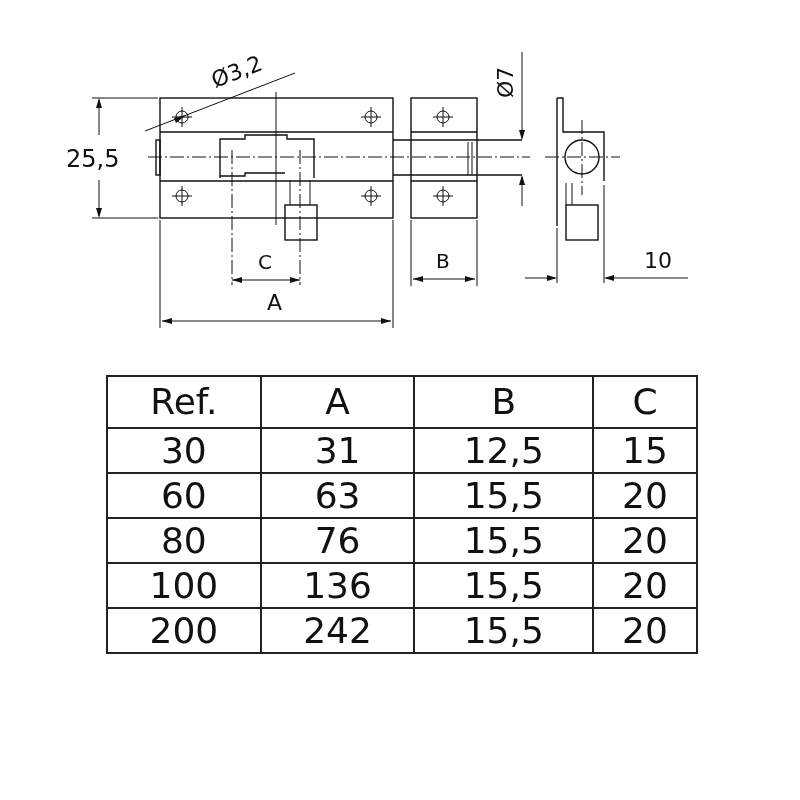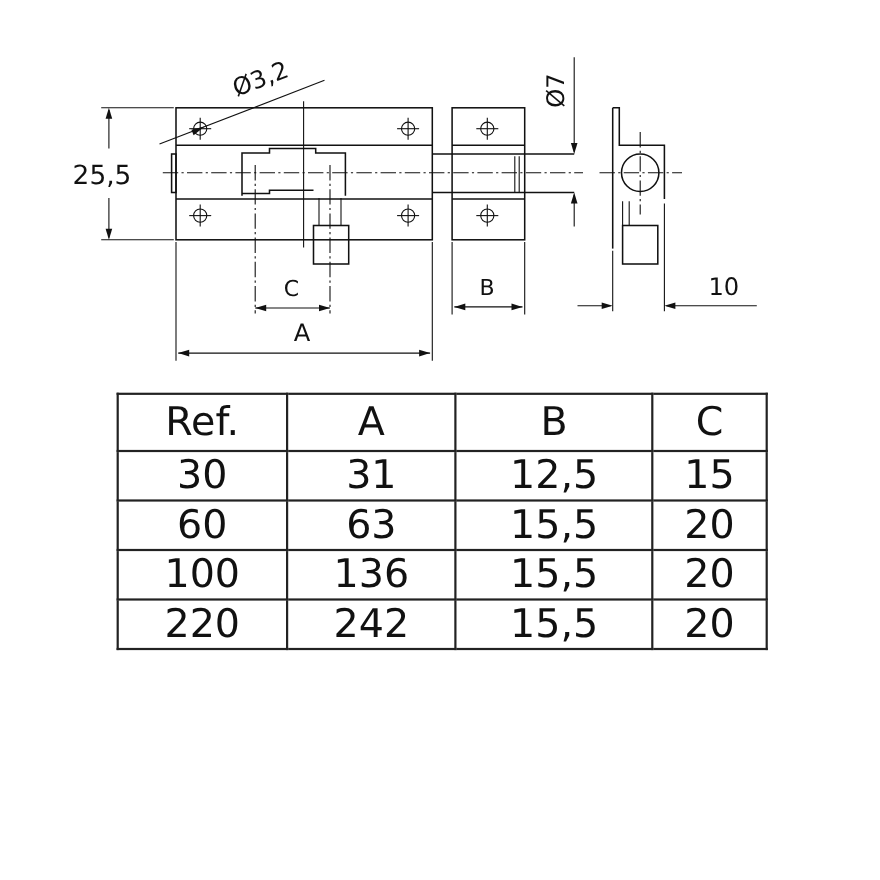--- a/index.html
+++ b/index.html
@@ -3,21 +3,21 @@
   <meta charset="utf-8">
   <style>
     html, body { margin: 0; padding: 0; background: #ffffff; }
     body { width: 800px; height: 800px; position: relative; overflow: hidden; font-family: "DejaVu Sans", sans-serif; color: #111; }
     #drawing { position: absolute; left: 0; top: 0; width: 800px; height: 360px; }
     #drawing text { font-family: "DejaVu Sans", sans-serif; fill: #111; }
     .ln { stroke: #111; stroke-width: 1.4; fill: none; }
     .thin { stroke: #111; stroke-width: 1; fill: none; }
     .ctr { stroke: #111; stroke-width: 1; stroke-dasharray: 14 3 2 3; fill: none; }
     .arrow { fill: #111; stroke: none; }
-    table.dims { position: absolute; left: 106px; top: 357px; width: 592px; border-collapse: collapse; }
+    table.dims { position: absolute; left: 106px; top: 375px; width: 592px; border-collapse: collapse; }
     table.dims td, table.dims th { border: 2px solid #222; text-align: center; font-weight: normal; font-size: 36px; height: 43px; padding: 0; line-height: 43px; }
     table.dims th { height: 50px; line-height: 50px; }
   </style>
 </head>
 <body>
 
 <svg id="drawing" viewBox="0 0 800 360">
 
   <g>
     <rect class="ln" x="160" y="98" width="233" height="120"></rect>
@@ -159,25 +159,31 @@
         <td>12,5</td>
         <td>15</td>
       </tr>
     <tr>
         <td>60</td>
         <td>63</td>
         <td>15,5</td>
         <td>20</td>
       </tr>
     <tr>
+        <td>80</td>
+        <td>76</td>
+        <td>15,5</td>
+        <td>20</td>
+      </tr>
+    <tr>
         <td>100</td>
         <td>136</td>
         <td>15,5</td>
         <td>20</td>
       </tr>
     <tr>
-        <td>220</td>
+        <td>200</td>
         <td>242</td>
         <td>15,5</td>
         <td>20</td>
       </tr>
   </tbody>
 </table>
 
 </body></html>

